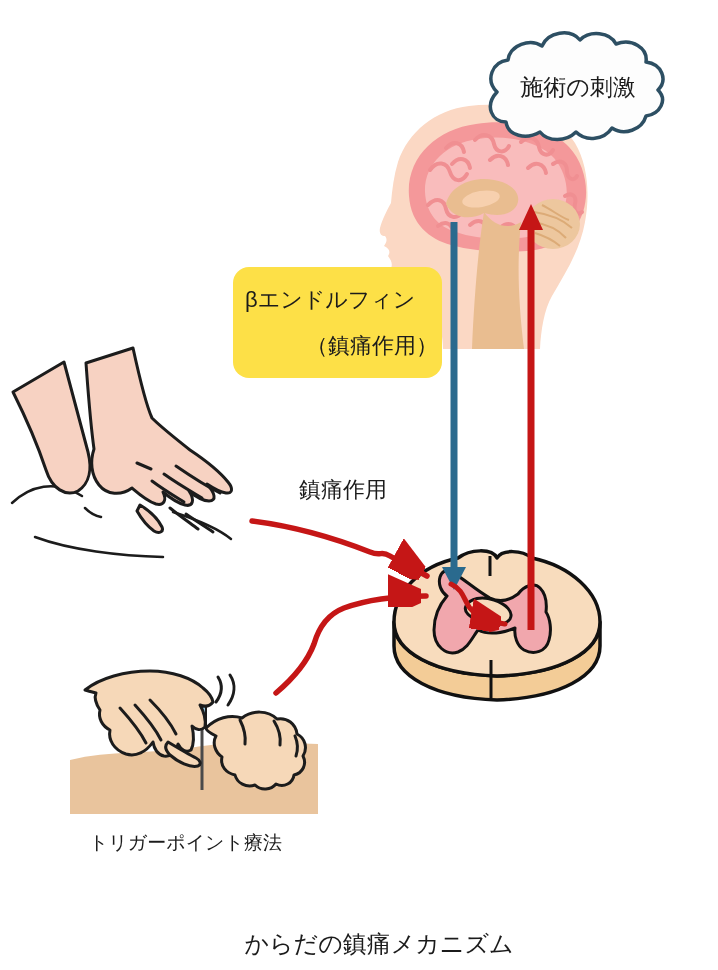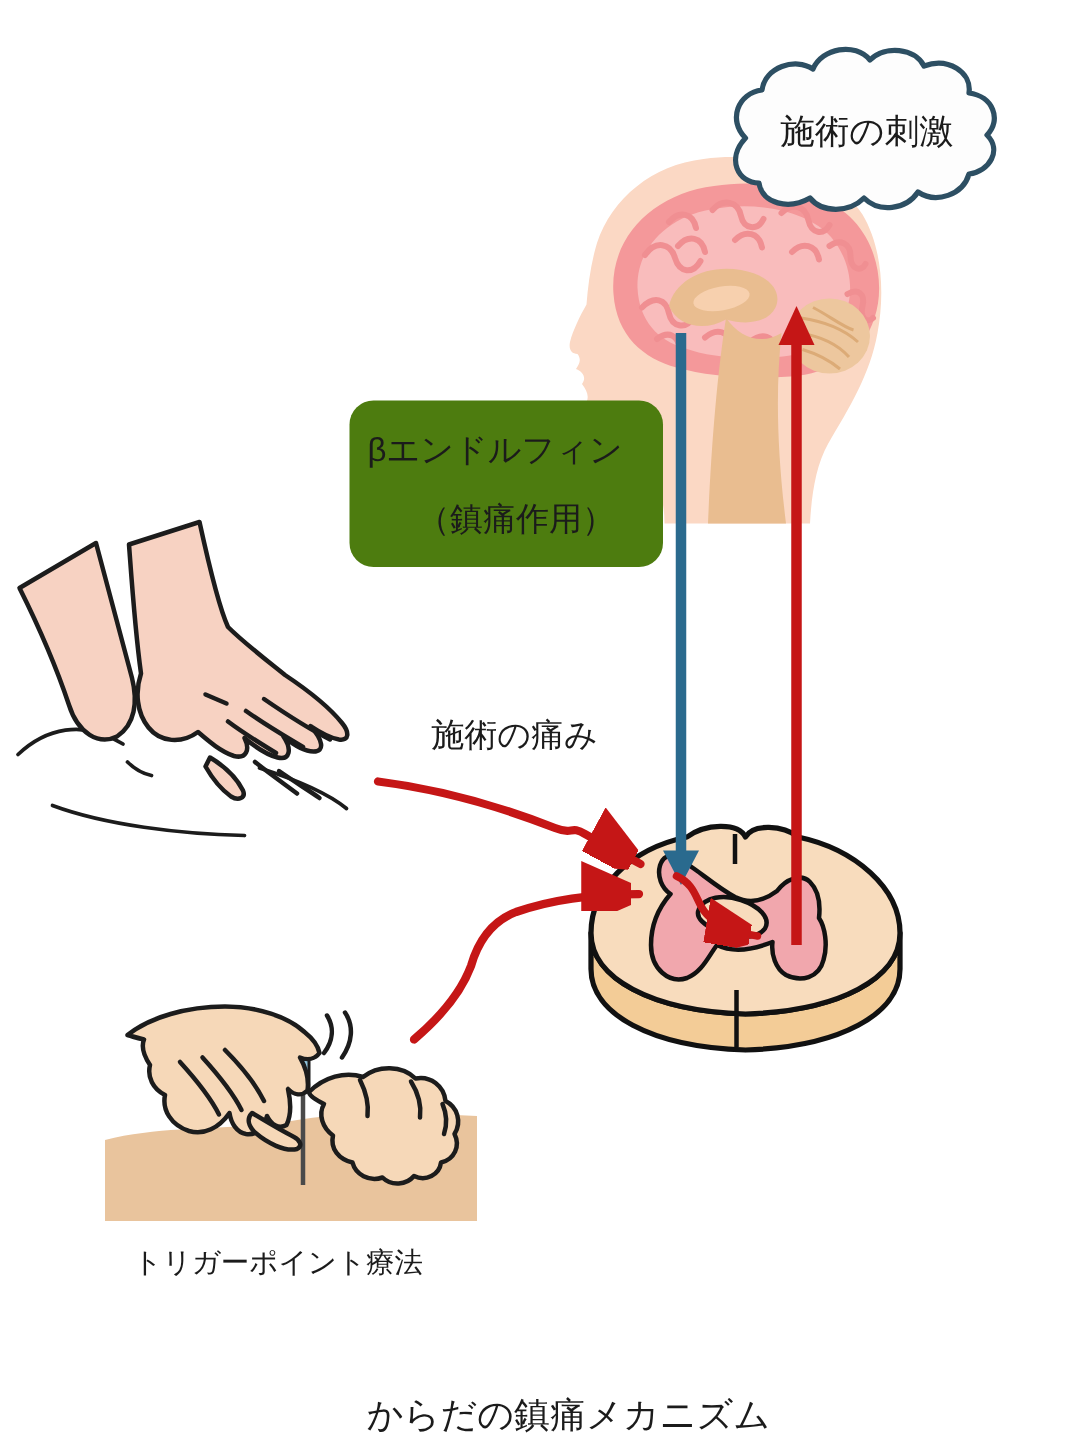--- a/index.html
+++ b/index.html
@@ -5,25 +5,25 @@
   html,body{margin:0;padding:0;background:#ffffff;}
   .canvas{
     position:relative;width:718px;height:970px;background:#ffffff;overflow:hidden;
     font-family:"Liberation Sans","DejaVu Sans",sans-serif;color:#1b1b1b;
   }
   .art{position:absolute;left:0;top:0;}
   .lbl{position:absolute;text-align:center;line-height:1.2;color:#1b1b1b;}
   .cloud-label{left:488px;top:74px;width:180px;font-size:23px;}
   .endorphin-box{
     position:absolute;left:233px;top:267px;width:209px;height:111px;
-    background:#4d7c0f;border-radius:16px;display:flex;flex-direction:column;
+    background:#fde047;border-radius:16px;display:flex;flex-direction:column;
     justify-content:center;gap:16px;font-size:22px;
   }
   .endorphin-line1{align-self:flex-start;margin-left:12px;}
-  .endorphin-line2{align-self:flex-end;margin-right:32px;}
+  .endorphin-line2{align-self:flex-end;margin-right:4px;}
   .stimulus-label{left:261px;top:477px;width:164px;font-size:22px;}
   .massage-label{left:45px;top:573px;width:200px;font-size:19px;}
   .trigger-label{left:72px;top:832px;width:210px;font-size:19px;text-align:right;}
   .caption{left:199px;top:930px;width:360px;font-size:24px;}
 </style>
 </head>
 <body>
 
 <div class="canvas">
 
@@ -204,20 +204,20 @@
   </g>
 </svg>
 
 <div class="lbl cloud-label">施術の刺激</div>
 
 <div class="endorphin-box">
   <div class="endorphin-line1">βエンドルフィン</div>
   <div class="endorphin-line2">（鎮痛作用）</div>
 </div>
 
-<div class="lbl stimulus-label">施術の痛み</div>
+<div class="lbl stimulus-label">鎮痛作用</div>
 
 
 <div class="lbl trigger-label">トリガーポイント療法</div>
 
 <div class="lbl caption">からだの鎮痛メカニズム</div>
 
 </div>
 
 </body></html>

